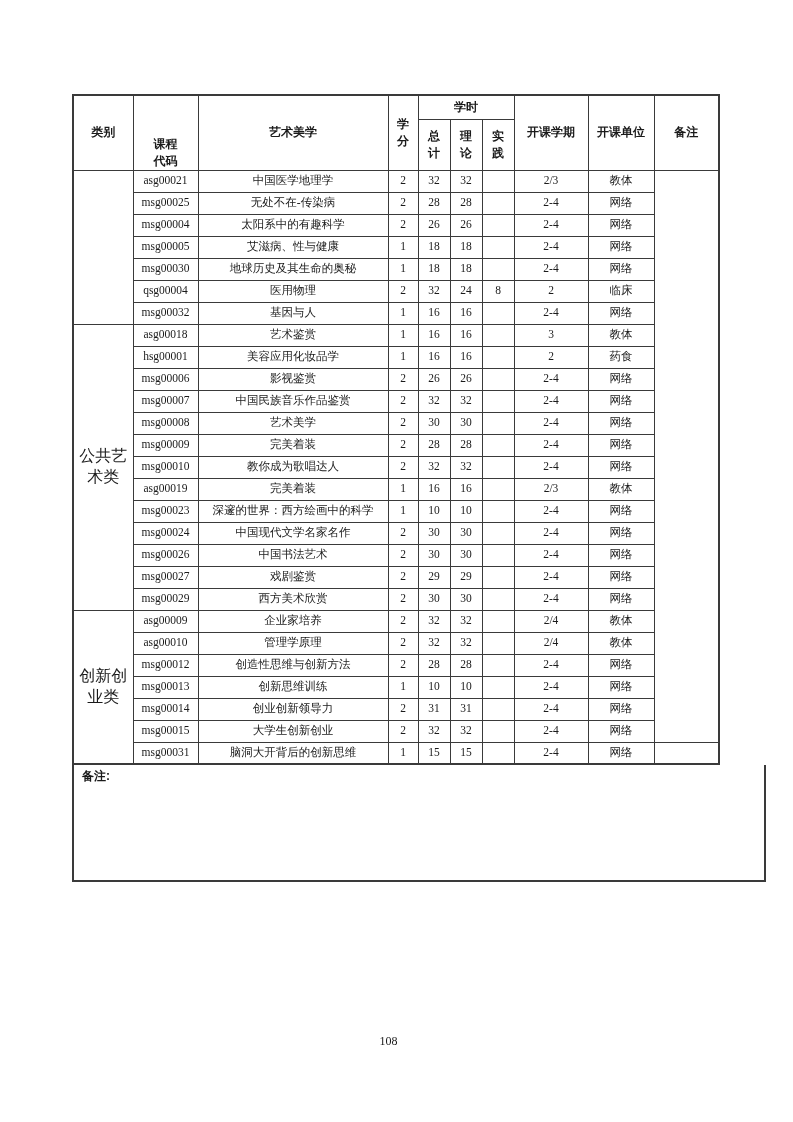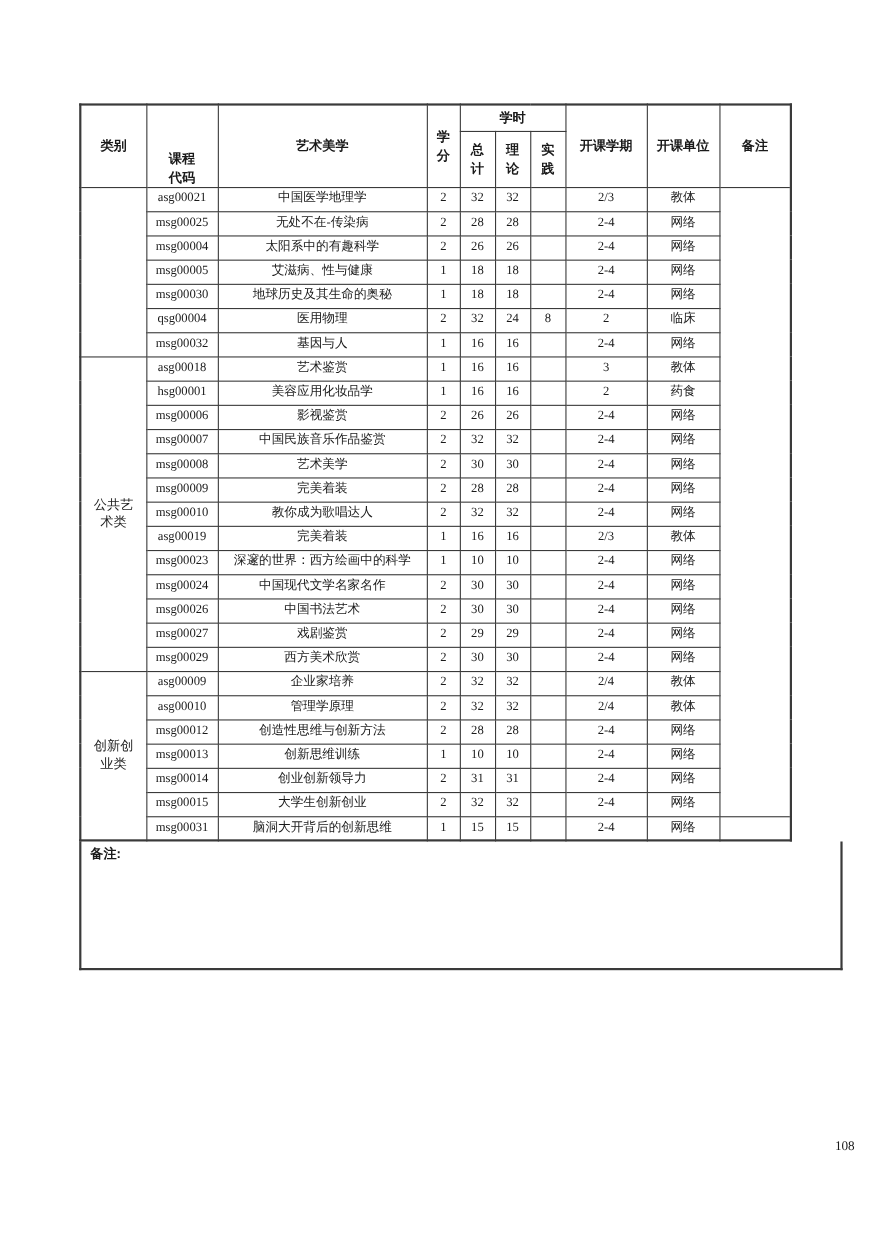--- a/index.html
+++ b/index.html
@@ -40,21 +40,21 @@
   }
   .course-table thead tr.hrow1 { height: 20px; }
   .course-table thead tr.hrow2 { height: 41px; }
   .course-table tbody tr { height: 22px; }
   .course-table td {
     font-size: 11.5px;
     line-height: 1.2;
     white-space: nowrap;
   }
   td.cat {
-    font-size: 12px;
+    font-size: 16px;
     white-space: normal;
     margin-top: 16px;
   }
   .stack1 { display: inline-block; width: 1.05em; word-break: break-all; line-height: 1.4; }
   .stack2 { display: inline-block; width: 2.1em;  word-break: break-all; line-height: 1.4; margin-top: 40px; }
   .stack3 { display: inline-block; width: 3.15em; word-break: break-all; line-height: 1.3; }
   .notes {
     width: 694px;
     min-height: 117px;
     border: 2px solid #3a3a3a;
@@ -67,21 +67,21 @@
     font-family: "Liberation Sans", "DejaVu Sans", sans-serif;
     font-weight: bold;
     font-size: 12px;
     line-height: 17px;
   }
   .note-item { text-align: justify; }
   .page-number {
     position: absolute;
     left: 0; right: 16px;
     top: 1034px;
-    text-align: right;
+    text-align: center;
     font-size: 12px;
     color: #1a1a1a;
   }
 </style>
 </head>
 <body>
 
 <div class="page">
   <div class="table-wrap">
     <table class="course-table">

